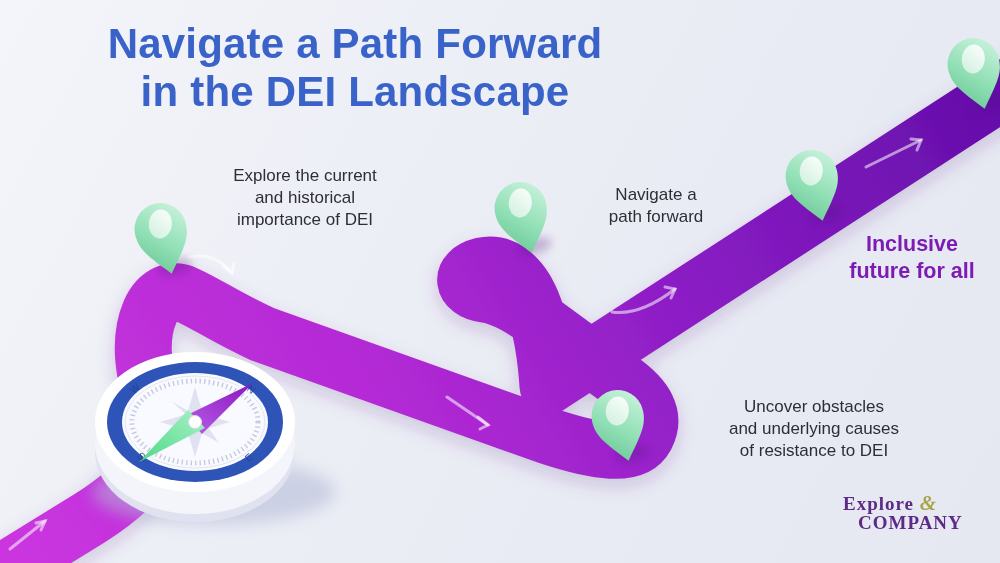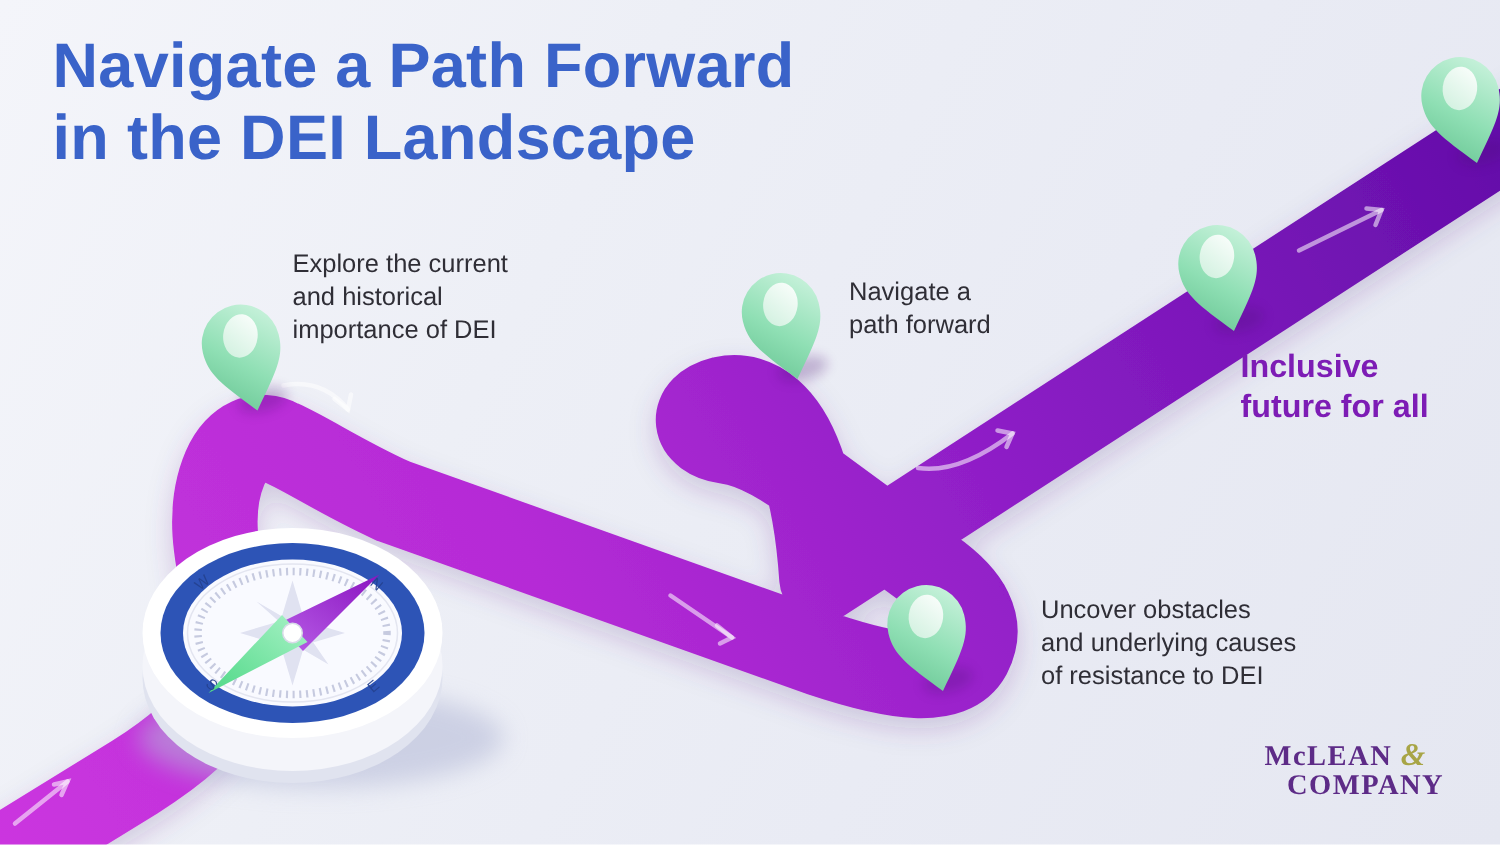--- a/index.html
+++ b/index.html
@@ -11,21 +11,21 @@
     --background:#edeff6;
   }
   *{margin:0;padding:0;box-sizing:border-box;}
   html,body{width:1000px;height:563px;overflow:hidden;}
   body{
     font-family:"Liberation Sans",sans-serif;
     background:linear-gradient(118deg,#f4f5fa 0%,#edeff6 35%,#e9ebf4 65%,#e5e7f1 100%);
   }
   .stage{position:relative;width:1000px;height:563px;}
   .scene{position:absolute;left:0;top:0;width:1000px;height:563px;}
-  .txt{position:absolute;white-space:pre-line;}
+  .txt{position:absolute;white-space:pre-line;text-align:center;}
   .title{
     left:35px;top:20px;width:640px;
     font-size:42px;line-height:48px;font-weight:bold;
     color:var(--title-blue);letter-spacing:.2px;
   }
   .step{
     font-size:17px;line-height:22px;color:var(--step-text);
   }
   .step-explore{left:195px;top:165px;width:220px;}
   .step-navigate{left:566px;top:184px;width:180px;}
@@ -168,18 +168,18 @@
   <div class="txt step step-explore">Explore the current
 and historical
 importance of DEI</div>
   <div class="txt step-inclusive txt">Inclusive
 future for all</div>
   <div class="txt step step-uncover">Uncover obstacles
 and underlying causes
 of resistance to DEI</div>
 
   <div class="logo">
-    <span>McLEAN</span>
+    <span>Explore</span>
     <span class="amp">&amp;</span>
     <span class="row2">COMPANY</span>
   </div>
 
 </div>
 
 </body></html>

